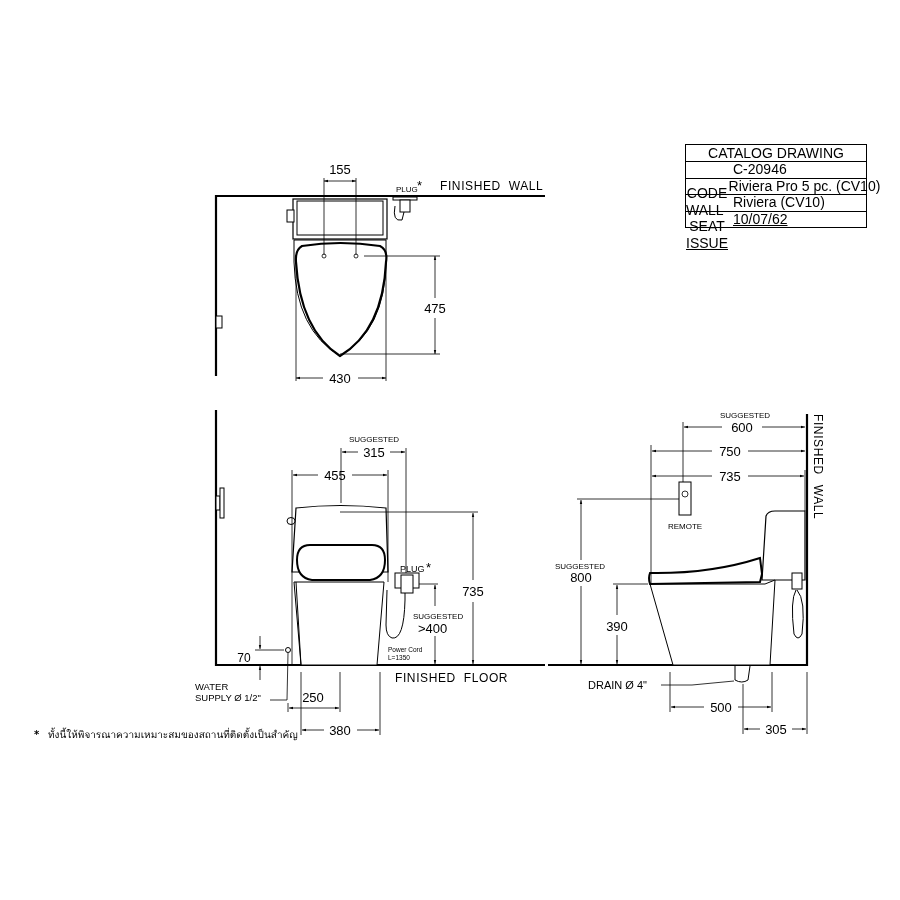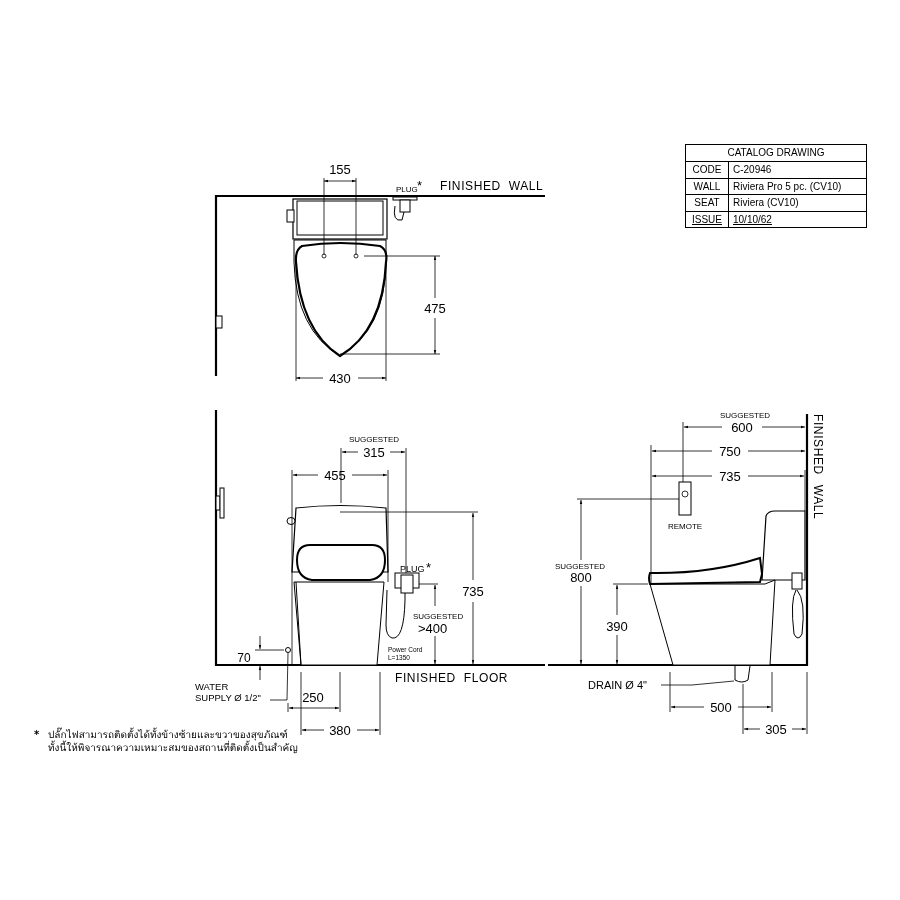--- a/index.html
+++ b/index.html
@@ -1,23 +1,23 @@
 <!DOCTYPE html>
 <html><head>
   <meta charset="utf-8">
   <style>
     html, body { margin: 0; padding: 0; background: #ffffff; }
     body { width: 900px; height: 900px; position: relative; overflow: hidden; font-family: "Liberation Sans", sans-serif; color: #000; }
     svg { position: absolute; left: 0; top: 0; }
     .t { font-family: "Liberation Sans", sans-serif; fill: #000; }
-    .catalog { position: absolute; left: 685px; top: 144px; width: 180px; border: 1.5px solid #000; font-size: 10px; font-family: "Liberation Sans", sans-serif; }
+    .catalog { position: absolute; left: 685px; top: 144px; width: 180px; border: 1.5px solid #000; font-size: 14px; font-family: "Liberation Sans", sans-serif; }
     .catalog .hdr { text-align: center; border-bottom: 1px solid #000; height: 16px; line-height: 16px; }
     .catalog .row { display: flex; border-bottom: 1px solid #000; height: 15.5px; line-height: 15.5px; }
     .catalog .row:last-child { border-bottom: none; text-decoration: underline; }
-    .catalog .k { width: 42px; text-align: center; border-right: 1px solid #000; }
+    .catalog .k { width: 42px; text-align: center; border-right: 1px solid #000; margin-top: 24px; }
     .catalog .v { padding-left: 4px; white-space: nowrap; }
     .note { position: absolute; left: 36px; top: 728px; font-size: 10px; line-height: 13px; font-family: "DejaVu Sans", sans-serif; }
     .note .star { position: absolute; left: -2px; top: 0; font-weight: bold; }
     .note .l1, .note .l2 { padding-left: 12px; display: block; white-space: nowrap; }
   </style>
 </head>
 <body>
 
 <svg width="900" height="900" viewBox="0 0 900 900">
   <defs>
@@ -211,21 +211,20 @@
   <div class="row">
     <div class="k">WALL</div>
     <div class="v">Riviera Pro 5 pc. (CV10)</div>
   </div>
   <div class="row">
     <div class="k">SEAT</div>
     <div class="v">Riviera (CV10)</div>
   </div>
   <div class="row">
     <div class="k">ISSUE</div>
-    <div class="v">10/10/62</div>
+    <div class="v">10/07/62</div>
   </div>
 </div>
 
 <div class="note">
   <span class="star">*</span>
-  <span class="l1">ปลั๊กไฟสามารถติดตั้งได้ทั้งข้างซ้ายและขวาของสุขภัณฑ์</span>
   <span class="l2">ทั้งนี้ให้พิจารณาความเหมาะสมของสถานที่ติดตั้งเป็นสำคัญ</span>
 </div>
 
 </body></html>

